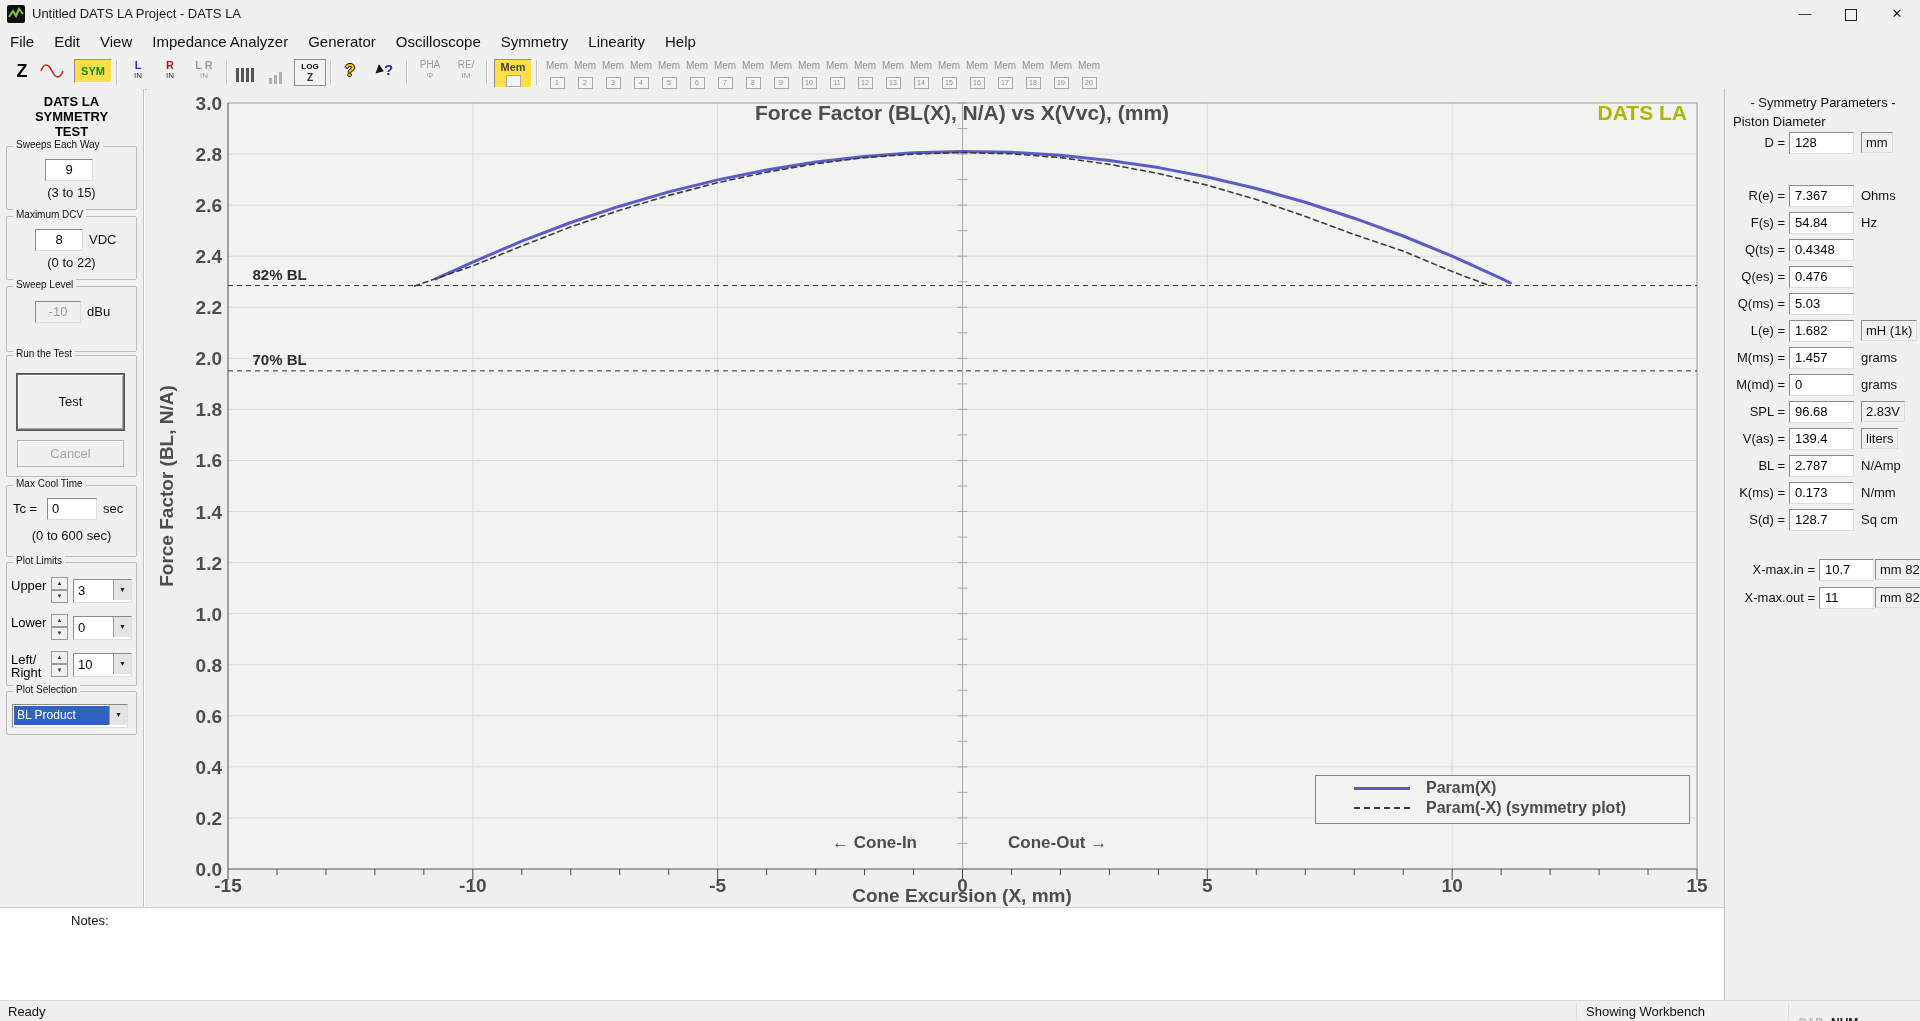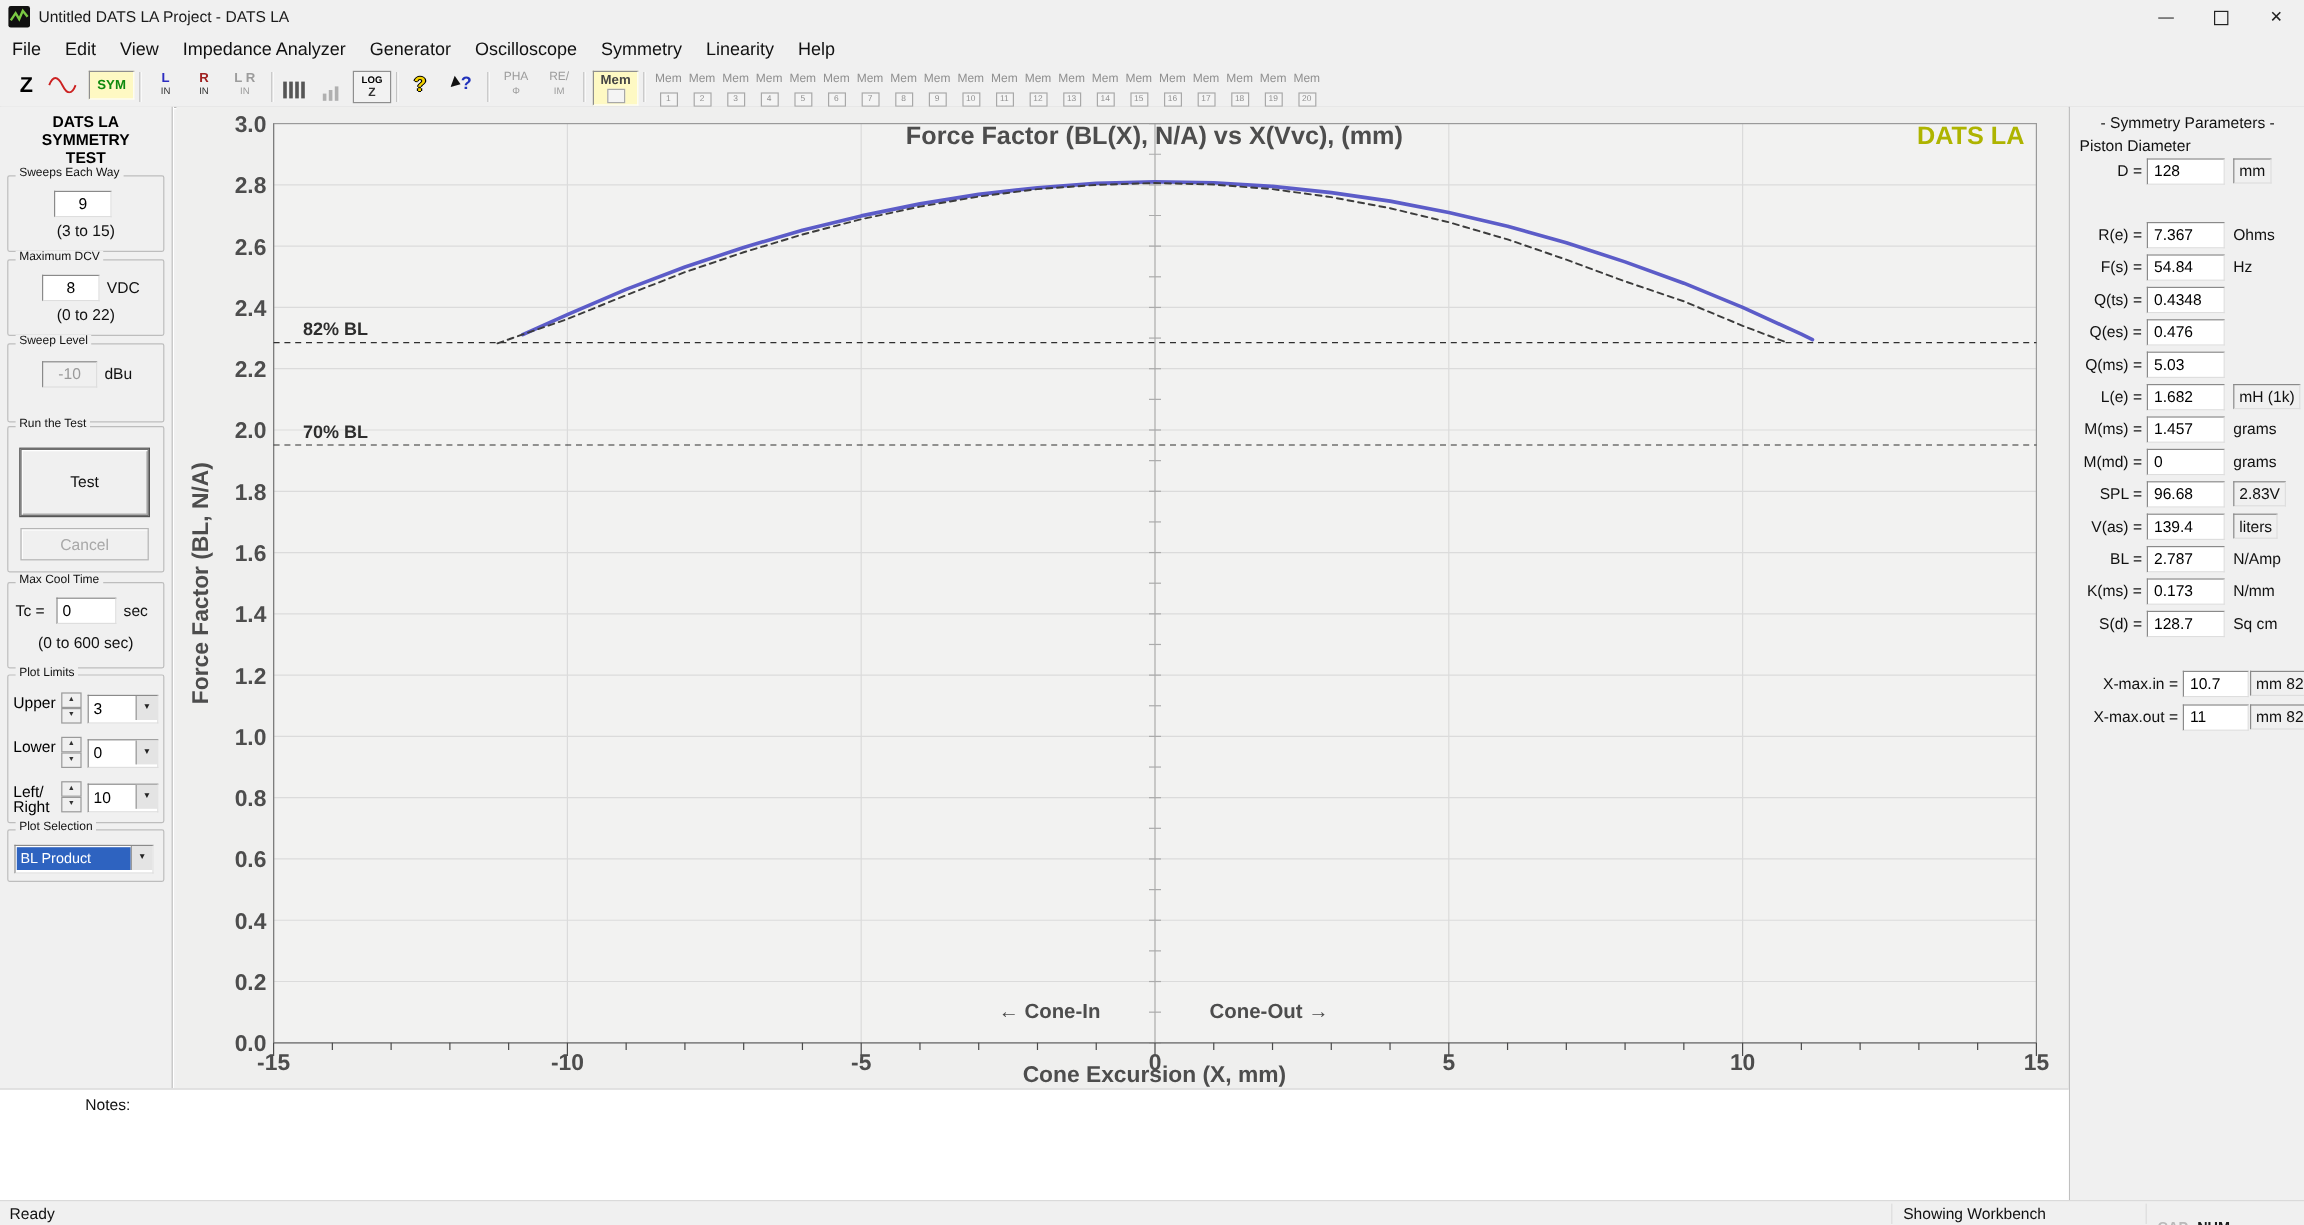--- a/index.html
+++ b/index.html
@@ -16,21 +16,21 @@
   #menubar{position:absolute;left:0;top:28px;width:1920px;height:28px;background:#f0f0f0;}
   .menu-item{display:inline-block;height:28px;line-height:28px;padding:0 10px;font-size:15px;color:#111;}
   
   #toolbar{position:absolute;left:0;top:56px;width:1920px;height:33px;background:#f0f0f0;
     border-bottom:1px solid #b9b9b9;box-shadow:0 1px 0 #ffffff;}
   .tsep{position:absolute;top:4px;width:1px;height:25px;background:#c3c3c3;box-shadow:1px 0 0 #fff;}
   .tbtn{position:absolute;top:3px;text-align:center;}
   .stack-top{display:block;font-size:11px;font-weight:bold;line-height:12px;}
   .stack-bot{display:block;font-size:8px;line-height:9px;color:#333;}
   .gray .stack-top,.gray .stack-bot{color:#9c9c9c;}
-  .sunkbtn{border:1px solid;border-color:#8f8f8f #fdfdfd #fdfdfd #8f8f8f;background:#fef9c3;}
+  .sunkbtn{border:1px solid;border-color:#8f8f8f #fdfdfd #fdfdfd #8f8f8f;background:#fde047;}
   .raisedbtn{border:1px solid #8f8f8f;background:#f2f2f2;}
   #tb-z{left:10px;font-size:18px;font-weight:800;width:24px;top:5px;}
   #tb-sine{left:38px;width:28px;top:8px;}
   #tb-sym{left:74px;width:36px;height:22px;line-height:22px;font-size:11px;font-weight:bold;color:#0f8a0f;}
   #tb-lin{left:124px;width:28px;}
   #tb-rin{left:156px;width:28px;}
   #tb-lrin{left:188px;width:32px;}
   #tb-bars{left:232px;width:26px;top:8px;}
   #tb-bars2{left:262px;width:26px;top:10px;}
   #tb-logz{left:294px;width:30px;height:24px;padding-top:1px;}
@@ -414,20 +414,30 @@
       </g>
     <g class="chart-text-layer">
       <text class="t-title" x="815" y="31" text-anchor="middle">Force Factor (BL(X), N/A) vs  X(Vvc), (mm)</text>
       <text class="t-wm" x="1540" y="31" text-anchor="end">DATS LA</text>
       <text class="t-axis" transform="translate(26,397) rotate(-90)" text-anchor="middle">Force Factor (BL, N/A)</text>
       <text class="t-axis" x="815" y="813" text-anchor="middle">Cone Excursion (X, mm)</text>
       <text class="t-cone" x="770" y="759" text-anchor="end">← Cone-In</text>
       <text class="t-cone" x="861" y="759" text-anchor="start">Cone-Out →</text>
     </g>
   </svg>
+  <div id="legend">
+    <div class="leg-row" style="top:2px">
+      <div class="leg-sample leg-solid"></div>
+      <span class="leg-text">Param(X)</span>
+    </div>
+    <div class="leg-row" style="top:22px">
+      <div class="leg-sample leg-dash"></div>
+      <span class="leg-text">Param(-X) (symmetry plot)</span>
+    </div>
+  </div>
 </div>
 
 <div id="rightpanel">
   <div id="rp-header">- Symmetry Parameters -</div>
   <div id="rp-piston">Piston Diameter</div>
   <div class="prow" style="top:43px">
     <span class="plabel">D =</span>
     <div class="field pfield">128</div>
     <span class="punit boxed">mm</span>
   </div>

